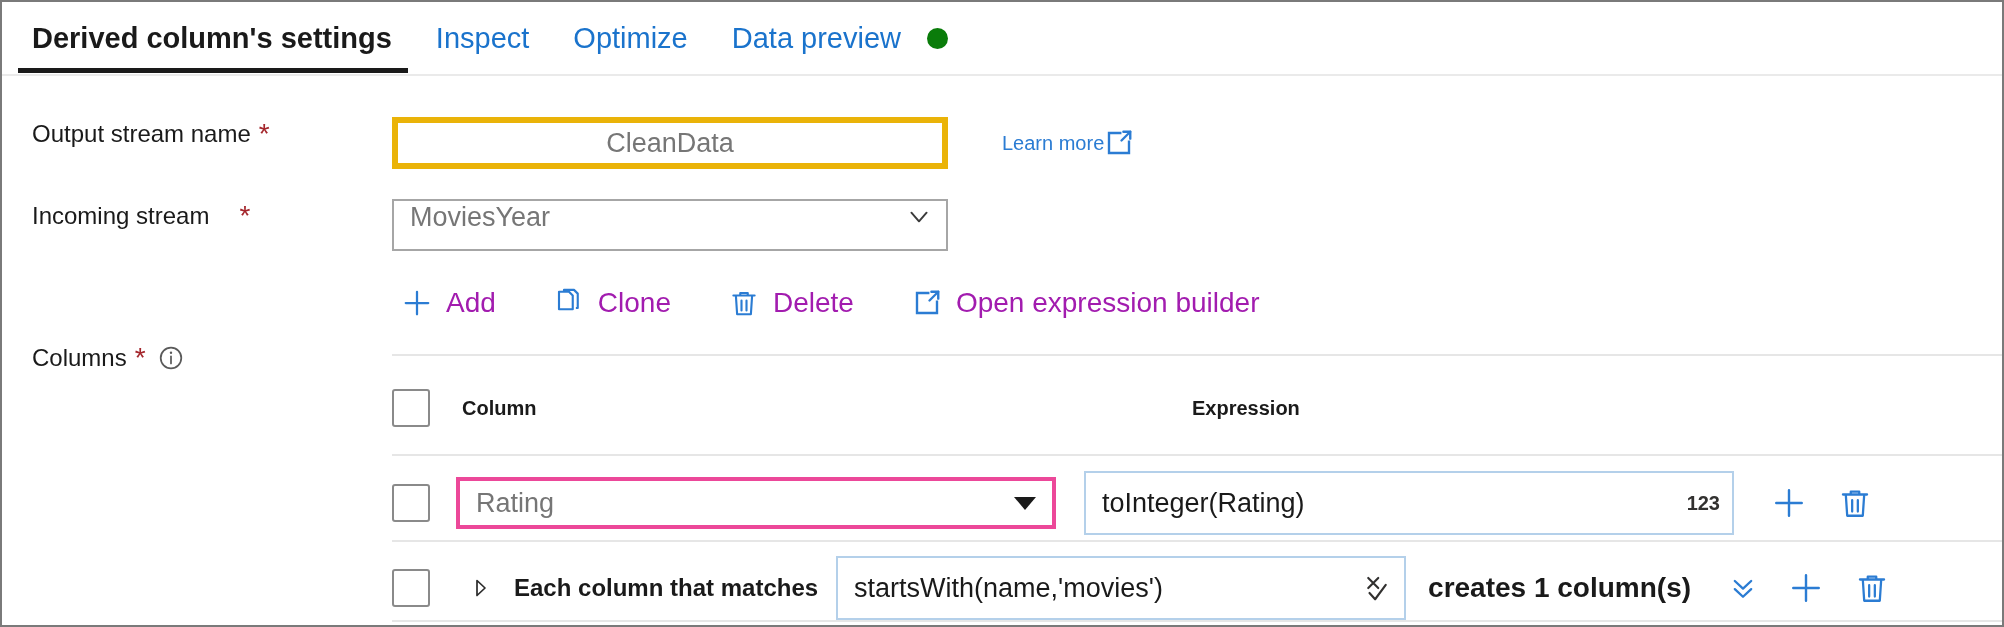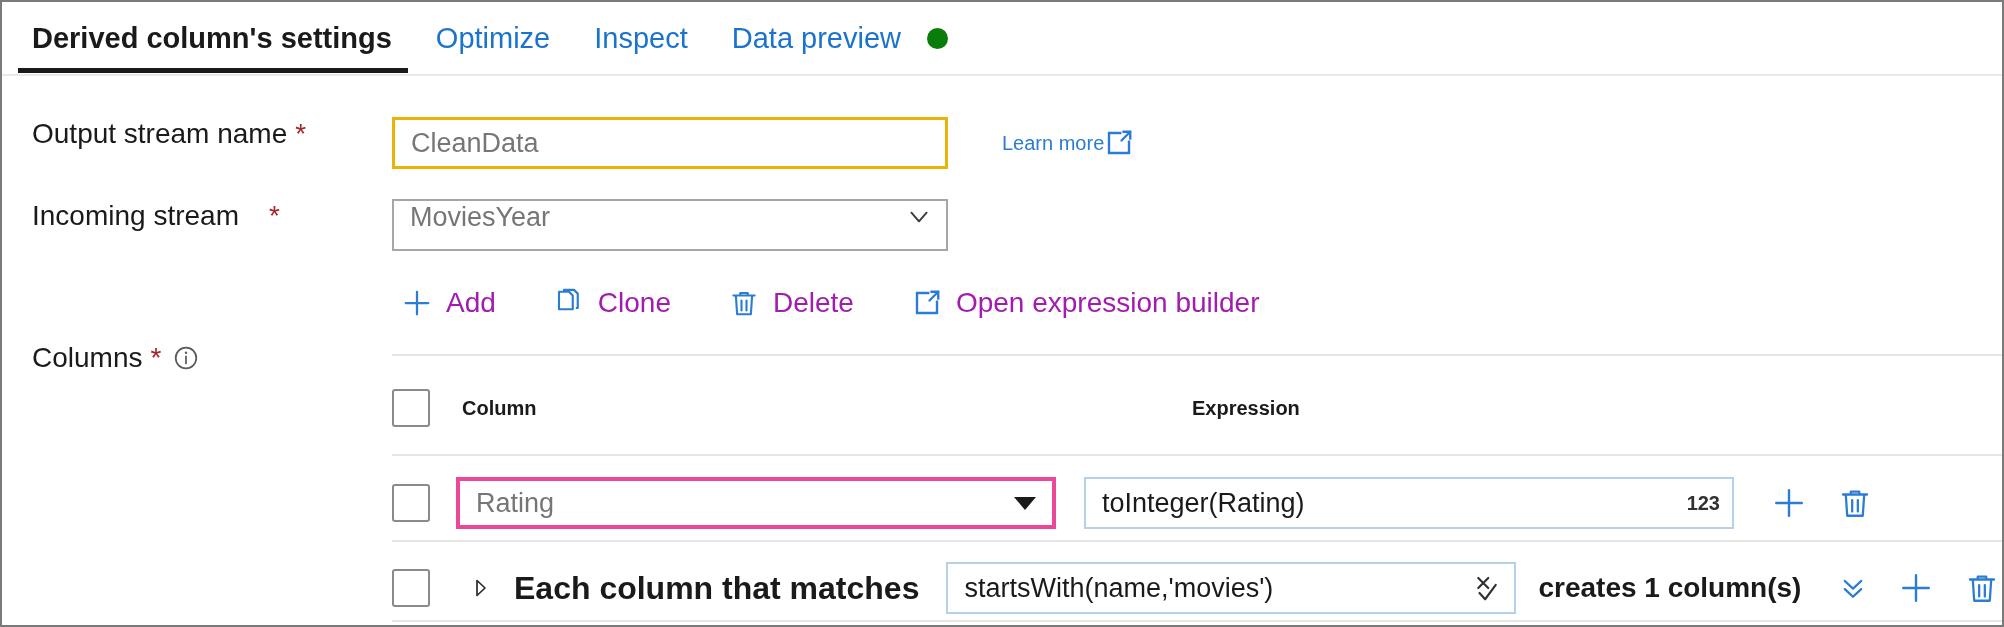--- a/index.html
+++ b/index.html
@@ -67,44 +67,45 @@
     display: inline-block;
   }
 
   
   .form-row {
     position: absolute;
     display: flex;
     align-items: center;
   }
   .field-label {
-    font-size: 28px;
+    font-size: 24px;
     color: #1a1a1a;
     white-space: nowrap;
   }
   .req {
     color: #a4262c;
     margin-left: 8px;
     font-size: 28px;
   }
 
   .row-output { left: 30px; top: 116px; }
   .row-incoming { left: 30px; top: 198px; gap: 22px; }
   .row-columns { left: 30px; top: 340px; }
 
   .text-input {
     position: absolute;
     box-sizing: border-box;
-    border: 3px solid #eab308;
+    border: 6px solid #eab308;
     background: #ffffff;
     font-family: "Liberation Sans", sans-serif;
     font-size: 27px;
     color: #767676;
     padding: 0 16px;
     outline: none;
+    text-align: center;
   }
   .input-output {
     left: 390px;
     top: 115px;
     width: 556px;
     height: 52px;
   }
 
   .dropdown {
     position: absolute;
@@ -258,21 +259,21 @@
     height: 0;
     border-left: 11px solid transparent;
     border-right: 11px solid transparent;
     border-top: 13px solid #1a1a1a;
     flex: none;
   }
 
   .expr-field {
     position: relative;
     box-sizing: border-box;
-    height: 52px;
+    height: 64px;
     border: 2px solid #b4d0ea;
     background: #ffffff;
     display: flex;
     align-items: center;
     padding: 0 12px 0 16px;
     cursor: text;
   }
   .expr-1 {
     width: 650px;
     margin-left: 28px;
@@ -317,52 +318,52 @@
 
   .expand-caret {
     width: 24px;
     height: 24px;
     color: #2b2b2b;
     flex: none;
     margin-left: 38px;
     cursor: pointer;
   }
   .row2-label {
-    font-size: 32px;
+    font-size: 24px;
     font-weight: 700;
     color: #1a1a1a;
     margin-left: 22px;
     white-space: nowrap;
   }
   .expr-2 {
     width: 570px;
-    margin-left: 27px;
+    margin-left: 18px;
   }
   .creates-label {
     font-size: 28px;
     font-weight: 700;
     color: #1a1a1a;
     margin-left: 22px;
     white-space: nowrap;
   }
 </style>
 </head>
 <body>
 
 <div class="panel">
 
   <div class="tabbar">
     <div class="tab active">
       <span>Derived column's settings</span>
     </div>
     <div class="tab">
+      <span>Inspect</span>
+    </div>
+    <div class="tab">
       <span>Optimize</span>
-    </div>
-    <div class="tab">
-      <span>Inspect</span>
     </div>
     <div class="tab">
       <span>Data preview</span>
     </div>
     <span class="status-dot"></span>
   </div>
 
   <div class="form-row row-output">
     <span class="field-label">Output stream name</span>
     <span class="req">*</span>

